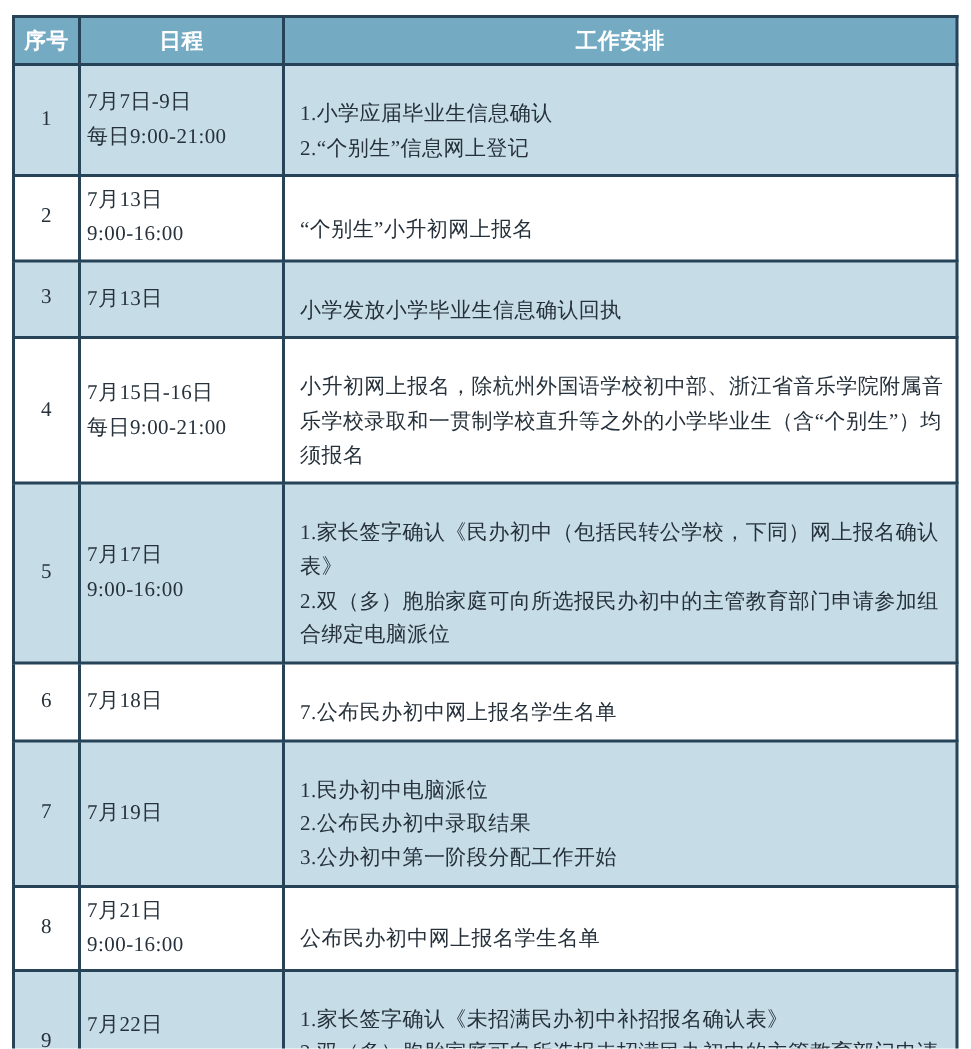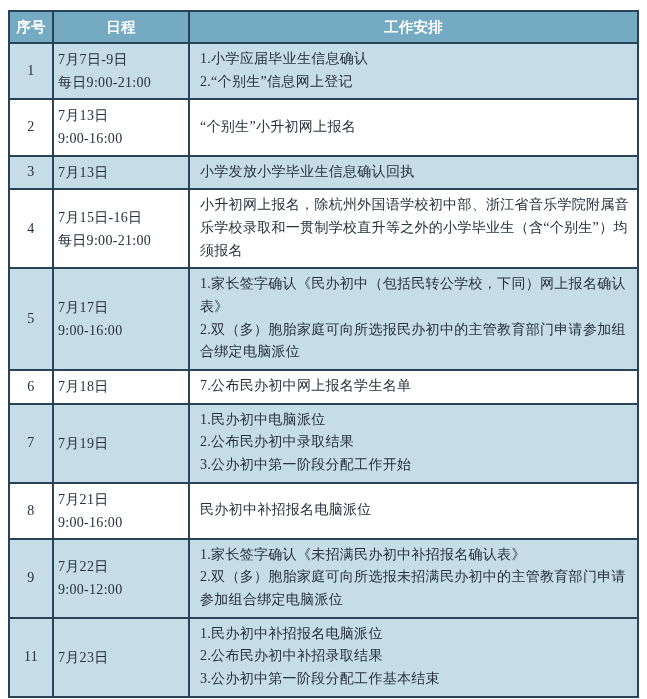--- a/index.html
+++ b/index.html
@@ -41,21 +41,21 @@
     padding: 3px 2px;
   }
   td.date-cell {
     text-align: left;
     padding: 4px 4px;
     white-space: pre-line;
     line-height: 1.65;
   }
   td.tasks-cell {
     text-align: left;
-    padding: 4px 8px 5px 10px;
+    padding: 22px 8px 5px 10px;
     white-space: pre-line;
     line-height: 1.62;
     margin-top: 48px;
   }
   tr.alt td {
     background: #c6dde8;
   }
   tr.plain td {
     background: #ffffff;
   }
@@ -117,21 +117,21 @@
         <td class="no-cell">7</td>
         <td class="date-cell">7月19日</td>
         <td class="tasks-cell">1.民办初中电脑派位
 2.公布民办初中录取结果
 3.公办初中第一阶段分配工作开始</td>
       </tr>
       <tr class="plain">
         <td class="no-cell">8</td>
         <td class="date-cell">7月21日
 9:00-16:00</td>
-        <td class="tasks-cell">民办初中补招报名电脑派位</td>
+        <td class="tasks-cell">公布民办初中网上报名学生名单</td>
       </tr>
       <tr class="alt">
         <td class="no-cell">9</td>
         <td class="date-cell">7月22日
 9:00-12:00</td>
         <td class="tasks-cell">1.家长签字确认《未招满民办初中补招报名确认表》
 2.双（多）胞胎家庭可向所选报未招满民办初中的主管教育部门申请参加组合绑定电脑派位</td>
       </tr>
       <tr class="alt">
         <td class="no-cell">11</td>

